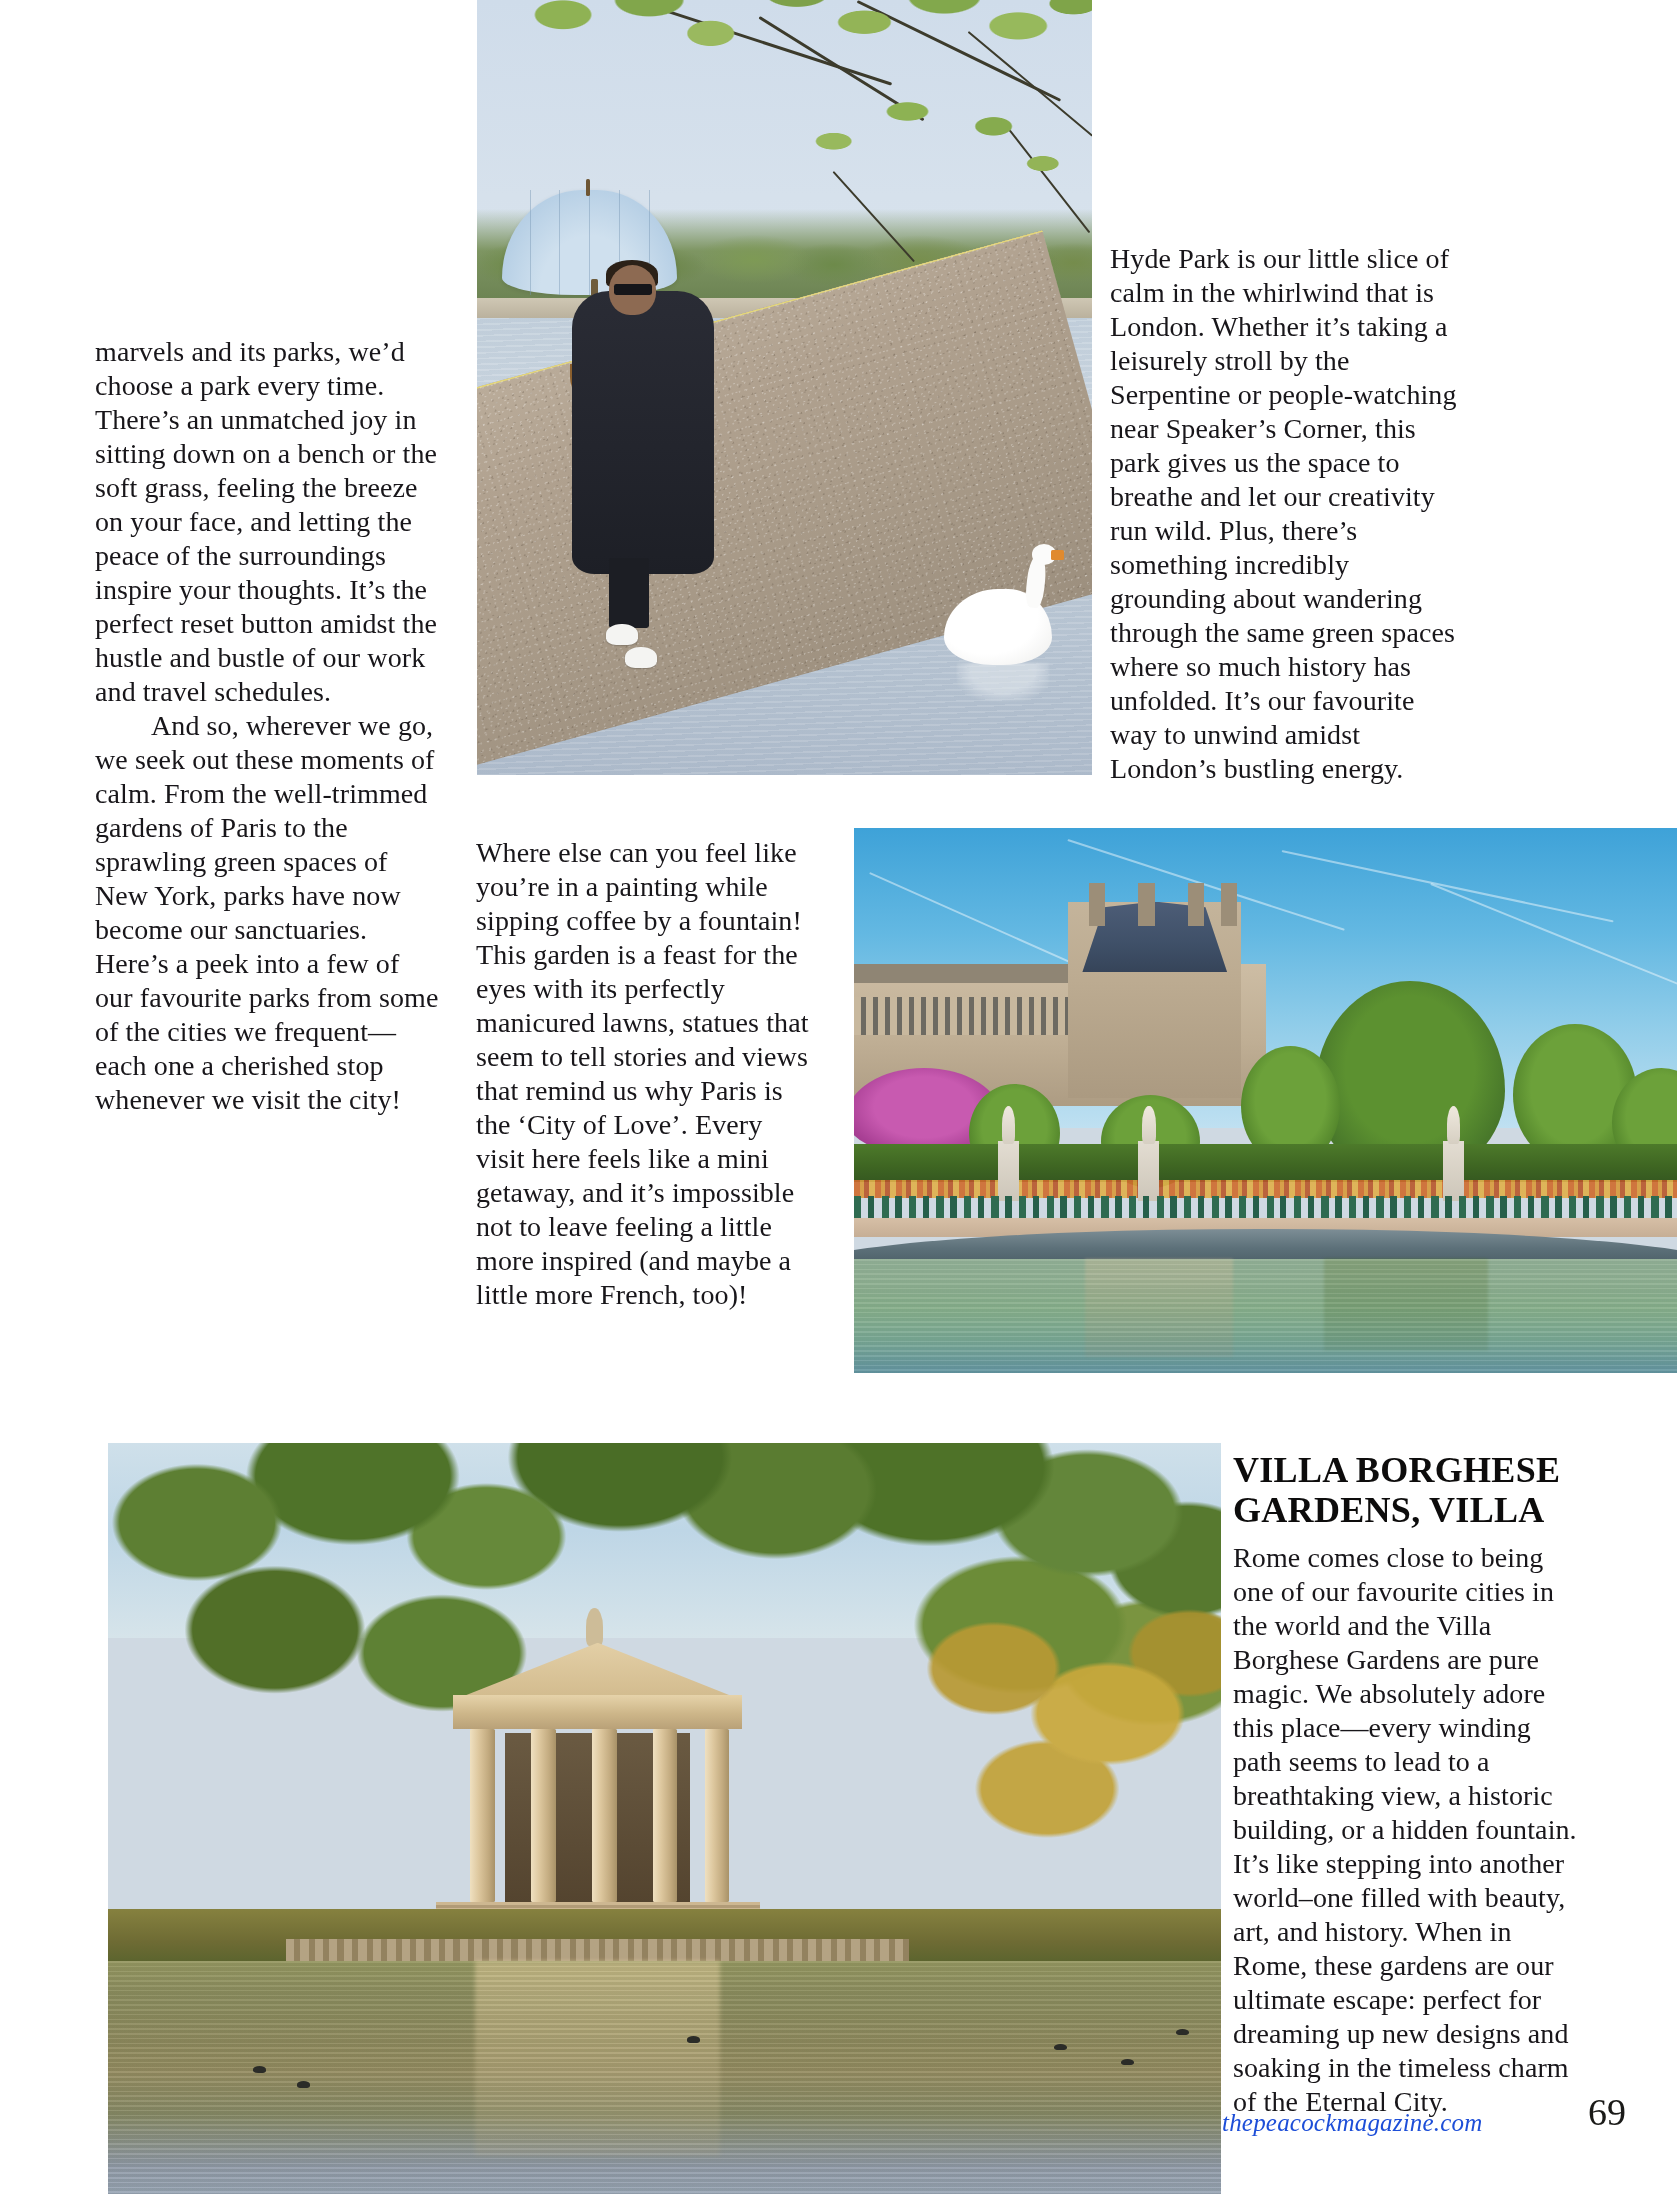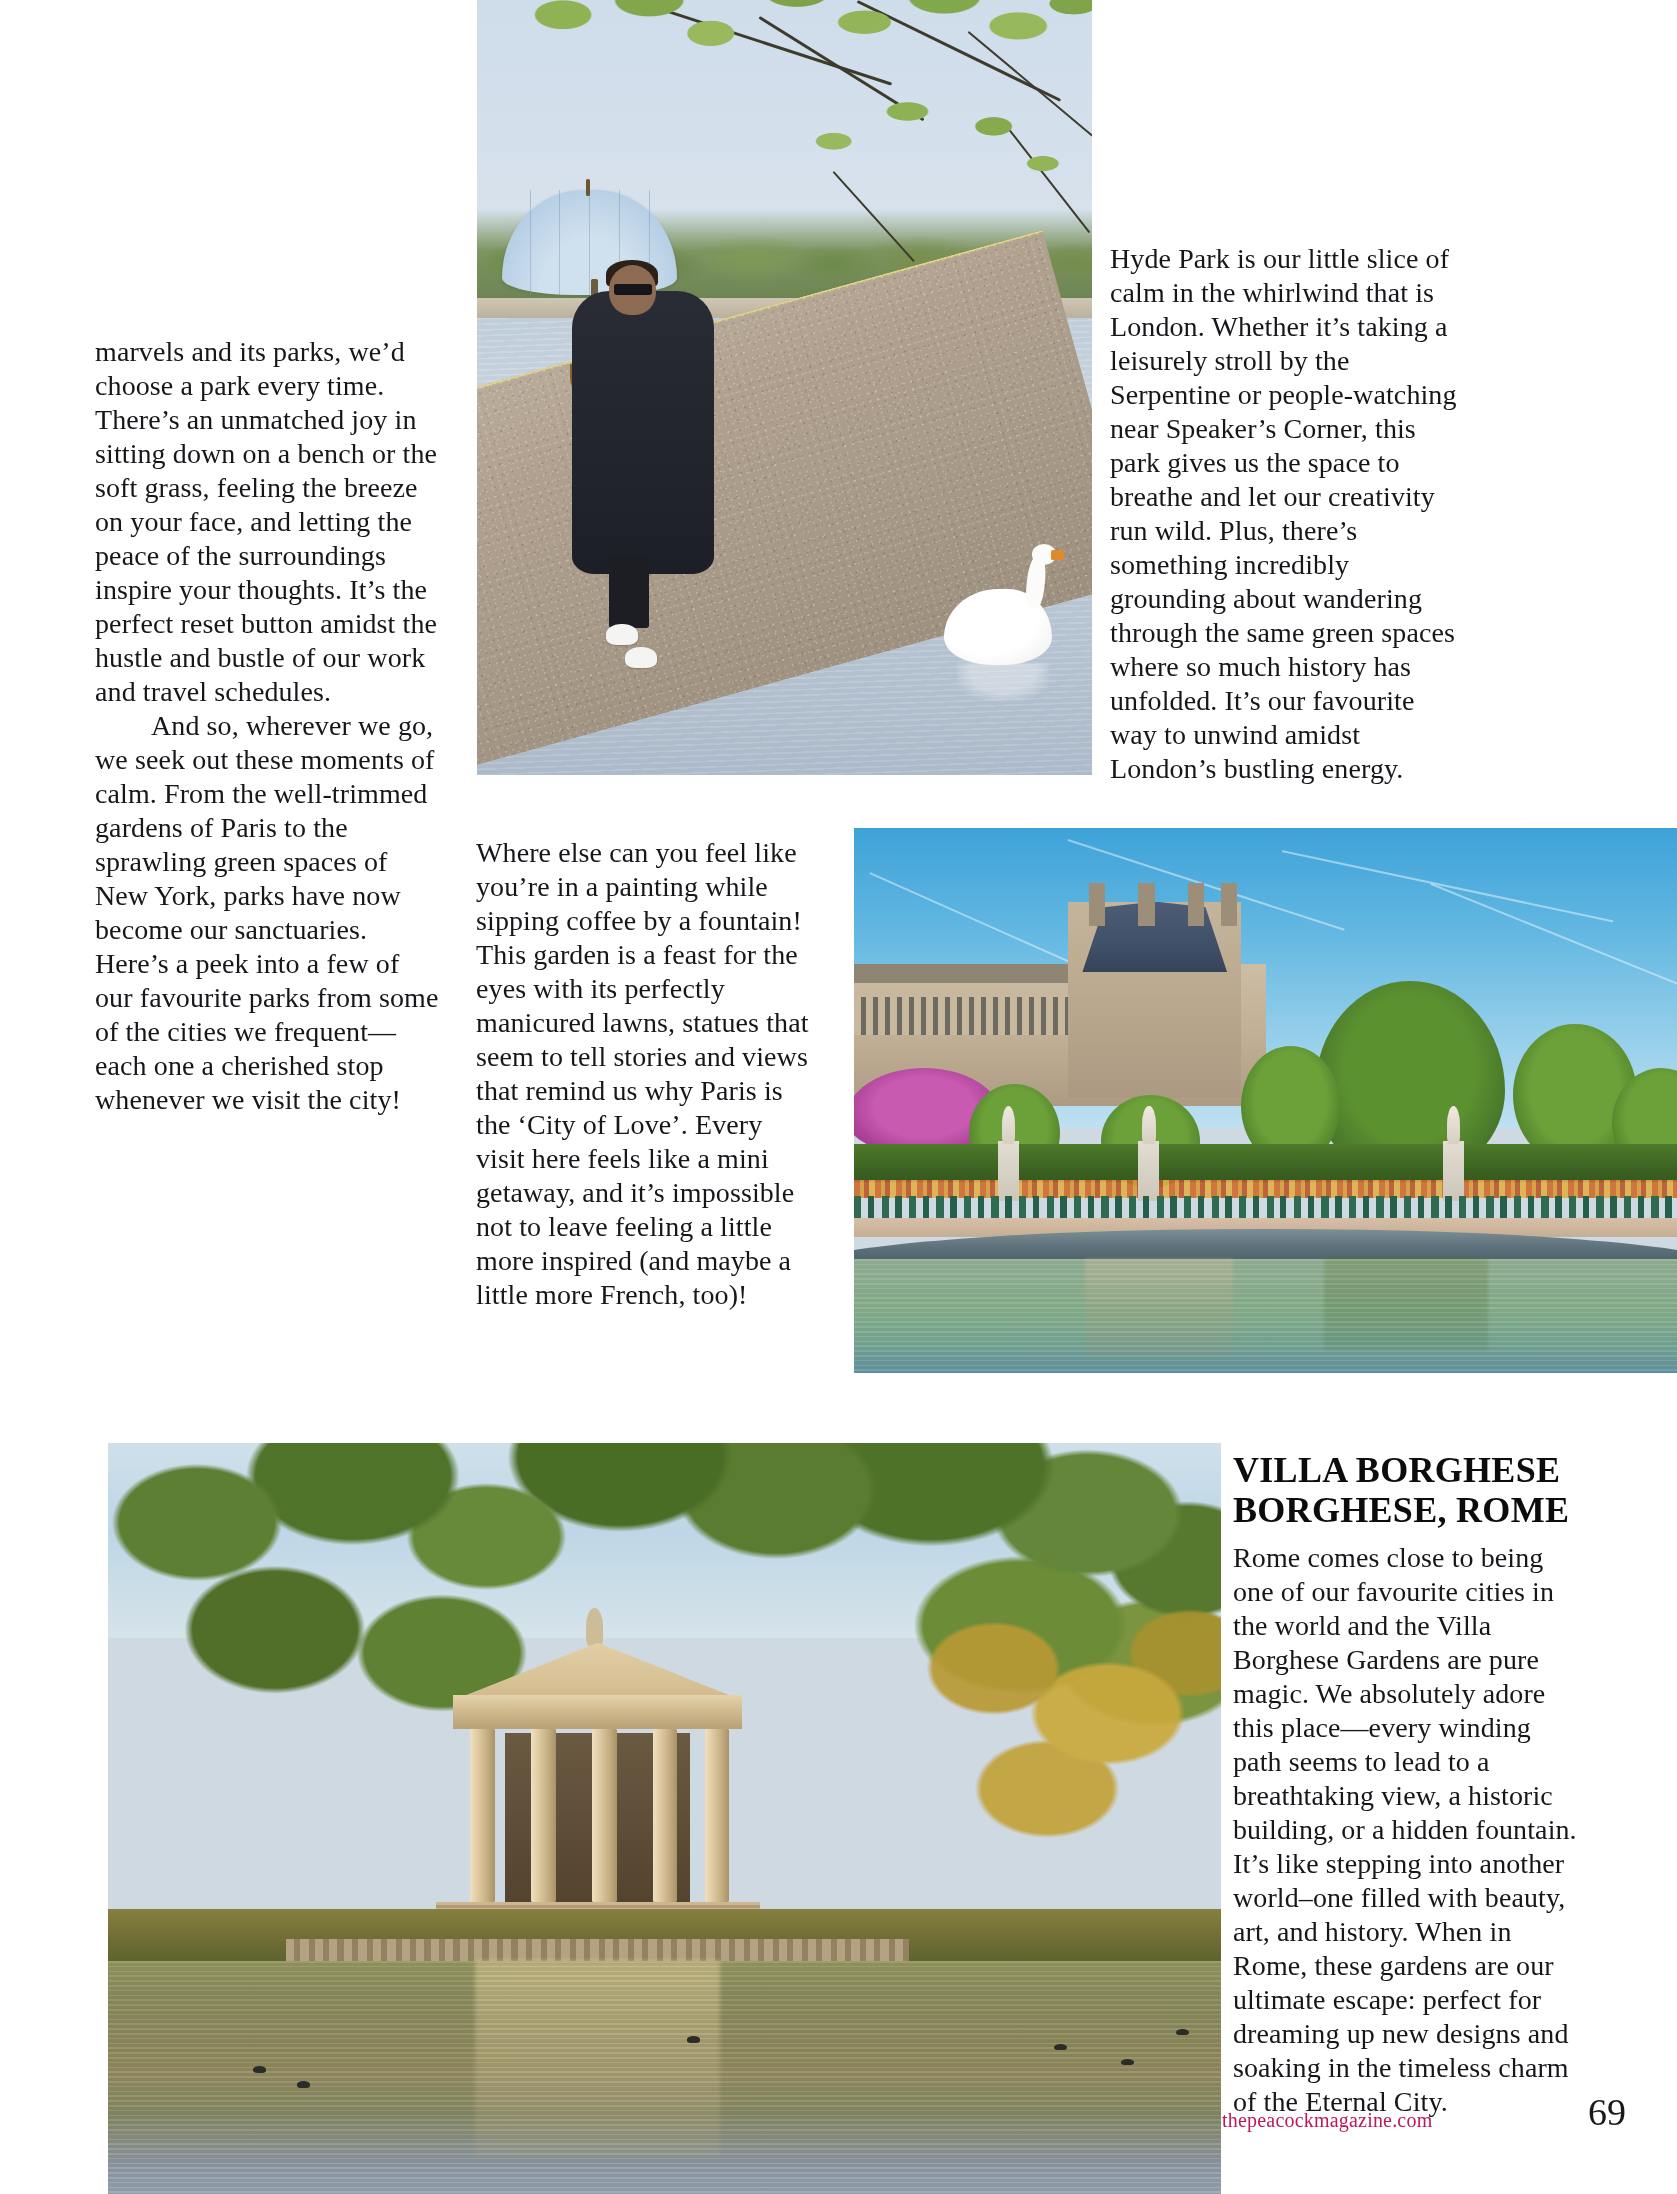--- a/index.html
+++ b/index.html
@@ -417,23 +417,24 @@
   }
   .vb-duck {
     position:absolute; width:13px; height:6.5px; background:#2b2c28;
     border-radius:50% 50% 40% 40%;
   }
 
   
   .footer-site {
     position:absolute; left:1222px; top:2109px;
     font-family: "Liberation Serif", "DejaVu Serif", serif;
-    font-size: 20px;
+    font-style: italic;
+    font-size: 25px;
     letter-spacing: 0.2px;
-    color:#be185d;
+    color:#1d4ed8;
   }
   .footer-page {
     position:absolute; left:1576px; top:2090px;
     font-family: "Liberation Serif", "DejaVu Serif", serif;
     font-size: 38px;
     color:#1a1a18;
     margin-left:12px;
   }
 </style>
 </head>
@@ -574,21 +575,21 @@
     </div>
   </div>
 
   <div class="col-tuileries">
     <div class="body-text">
       <p>Where else can you feel like you’re in a painting while sipping coffee by a fountain! This garden is a feast for the eyes with its perfectly manicured lawns, statues that seem to tell stories and views that remind us why Paris is the ‘City of Love’. Every visit here feels like a mini getaway, and it’s impossible not to leave feeling a little more inspired (and maybe a little more French, too)!</p>
     </div>
   </div>
 
   <div class="col-villa">
-    <h2 class="kicker">VILLA BORGHESE BORGHESE, ROME</h2>
+    <h2 class="kicker">VILLA BORGHESE GARDENS, VILLA</h2>
     <div class="body-text">
       <p>Rome comes close to being one of our favourite cities in the world and the Villa Borghese Gardens are pure magic. We absolutely adore this place—every winding path seems to lead to a breathtaking view, a historic building, or a hidden fountain. It’s like stepping into another world–one filled with beauty, art, and history. When in Rome, these gardens are our ultimate escape: perfect for dreaming up new designs and soaking in the timeless charm of the Eternal City.</p>
     </div>
   </div>
 
   <div class="footer-site">thepeacockmagazine.com</div>
   <div class="footer-page">69</div>
 
 </div>
 

